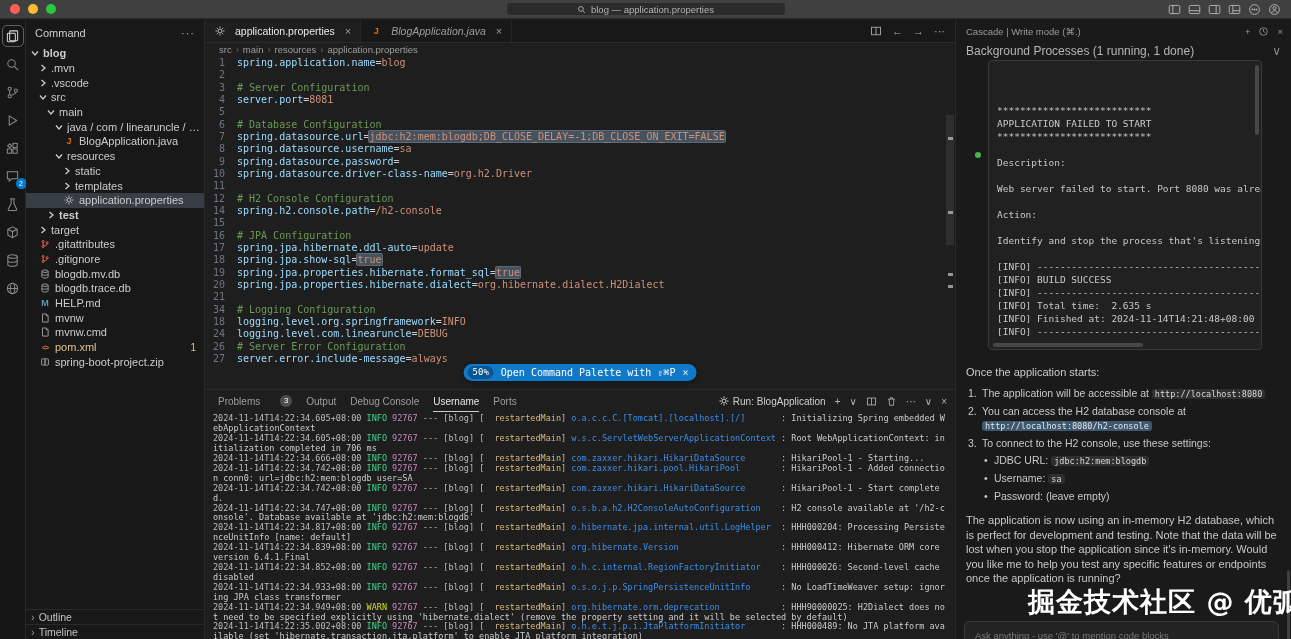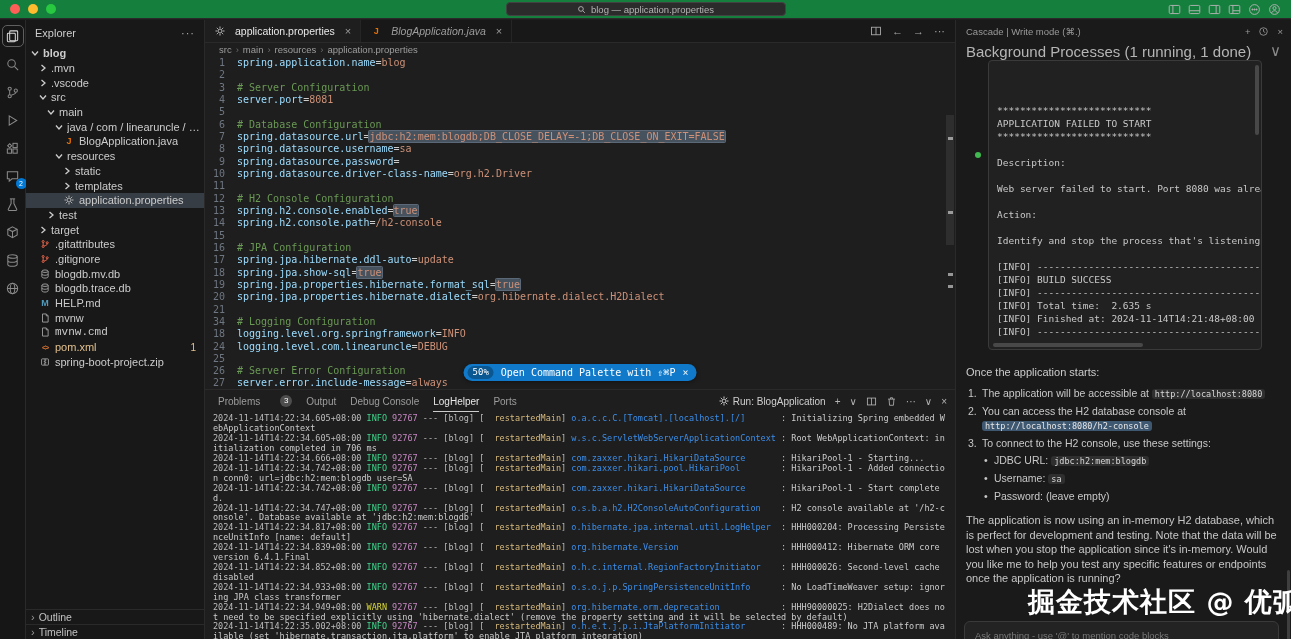--- a/index.html
+++ b/index.html
@@ -1,21 +1,21 @@
 <!DOCTYPE html>
 <html><head>
 <meta charset="utf-8">
 <style>
   * { box-sizing:border-box; }
   html,body { margin:0; padding:0; background:#101010; }
   body { width:1291px; height:639px; overflow:hidden; font-family:"Liberation Sans",sans-serif; }
   .app { position:relative; width:1291px; height:639px; background:#1e1e1e; color:#cccccc; overflow:hidden; }
 
   
-  .titlebar { position:absolute; top:0; left:0; right:0; height:19px; background:#15803d; border-bottom:1px solid #2a2a2a; display:flex; align-items:center; z-index:5; }
+  .titlebar { position:absolute; top:0; left:0; right:0; height:19px; background:#404040; border-bottom:1px solid #2a2a2a; display:flex; align-items:center; z-index:5; }
   .traffic { display:flex; gap:8px; padding-left:10px; width:170px; }
   .tl { width:10px; height:10px; border-radius:50%; display:inline-block; }
   .tl.red{background:#ff5f57}.tl.yellow{background:#febc2e}.tl.green{background:#28c840}
   .cmd-center { margin:0 auto; width:280px; height:14px; background:#2b2b2b; border:1px solid #424242; border-radius:4px; display:flex; align-items:center; justify-content:center; gap:5px; color:#b4b4b4; font-size:9.5px; white-space:nowrap; }
   .tb-icons { width:170px; display:flex; justify-content:flex-end; align-items:center; gap:7px; padding-right:10px; color:#b0b0b0; }
 
   
   .main { position:absolute; top:20px; left:0; right:0; bottom:0; display:flex; }
 
   
@@ -76,21 +76,21 @@
   .picon { cursor:pointer; display:inline-flex; align-items:center; }
   .terminal { flex:1; overflow:hidden; padding:2px 6px 0 8px; font-family:"DejaVu Sans Mono","Liberation Mono",monospace; font-size:8.5px; line-height:9.9px; }
   .term-line { white-space:pre-wrap; word-break:break-all; }
   .tt{color:#bdbdbd}.tl-i{color:#3dd68c}.tl-w{color:#d9d836}.tp{color:#c586c1}.td{color:#bdbdbd}.tth{color:#d7ba7d}.tg{color:#3b8eea}.tm{color:#cccccc}
 
   
   .cascade { width:336px; background:#1a1a1a; border-left:1px solid #2a2a2a; position:relative; overflow:hidden; }
   .cas-header { height:22px; display:flex; align-items:center; padding:0 8px 0 10px; color:#9a9a9a; font-size:9.5px; }
   .cas-hicons { margin-left:auto; display:flex; gap:8px; align-items:center; color:#9a9a9a; }
   .cas-hicons span { cursor:pointer; }
-  .cas-bgproc { height:18px; display:flex; align-items:center; padding:0 10px; color:#b5b5b5; font-size:15px; cursor:pointer; }
+  .cas-bgproc { height:18px; display:flex; align-items:center; padding:0 10px; color:#b5b5b5; font-size:12px; cursor:pointer; }
   .cas-bgproc .cv { margin-left:auto; color:#8a8a8a; }
   .cas-dot { position:absolute; left:19px; top:132px; width:6px; height:6px; border-radius:50%; background:#3fb950; }
   .cas-block { margin:0 29px 0 32px; height:290px; background:#212121; border:1px solid #3a3a3a; border-radius:4px; padding:4px 0 0 8px; overflow:hidden; position:relative; font-family:"DejaVu Sans Mono","Liberation Mono",monospace; font-size:9.5px; line-height:13px; color:#c9c9c9; }
   .cb-line { white-space:pre; min-height:13px; }
   .cb-vthumb { position:absolute; top:4px; right:2px; width:4px; height:70px; background:#484848; border-radius:2px; }
   .cb-hthumb { position:absolute; bottom:2px; left:4px; width:150px; height:4px; background:#484848; border-radius:2px; }
   .cas-after { margin:16px 10px 0 10px; font-size:11px; color:#cccccc; }
   .cas-list { margin:8px 8px 0 12px; font-size:10.5px; color:#c9c9c9; }
   .cas-li { display:flex; margin-bottom:3px; line-height:14px; }
   .cas-num { flex:0 0 14px; }
@@ -221,21 +221,21 @@
           <svg width="15" height="15" viewBox="0 0 16 16" fill="none" stroke="currentColor" stroke-width="1.1">
             <circle cx="8" cy="8" r="5.5"></circle>
             <ellipse cx="8" cy="8" rx="2.4" ry="5.5"></ellipse>
             <line x1="2.5" y1="8" x2="13.5" y2="8"></line>
           </svg>
         </div>
     </div>
 
     <div class="sidebar">
       <div class="sb-header">
-        <span>Explorer</span>
+        <span>Command</span>
         <span class="sb-dots">···</span>
       </div>
       <div class="tree">
           <div class="tree-row root" style="padding-left: 5px;">
             <svg class="chev open" width="8" height="8" viewBox="0 0 8 8" fill="none" stroke="#cccccc" stroke-width="1.3">
               <path d="M2.5 1l3.5 3-3.5 3"></path>
             </svg>
             <span class="tree-label">blog</span>
           </div>
           <div class="tree-row" style="padding-left: 13px;">
@@ -292,21 +292,21 @@
           </div>
           <div class="tree-row selected" style="padding-left: 37px;">
             <span class="fi">
               <svg width="10" height="10" viewBox="0 0 10 10" fill="none" stroke="#b8b8b8" stroke-width="1">
                 <circle cx="5" cy="5" r="2"></circle>
                 <path d="M5 .5v1.6M5 7.9v1.6M.5 5h1.6M7.9 5h1.6M1.8 1.8l1.1 1.1M7.1 7.1l1.1 1.1M8.2 1.8L7.1 2.9M2.9 7.1L1.8 8.2"></path>
               </svg>
             </span>
             <span class="tree-label">application.properties</span>
           </div>
-          <div class="tree-row" style="padding-left: 21px;">
+          <div class="tree-row" style="padding-left: 21px; font-weight: bold;">
             <svg class="chev" width="8" height="8" viewBox="0 0 8 8" fill="none" stroke="#cccccc" stroke-width="1.3">
               <path d="M2.5 1l3.5 3-3.5 3"></path>
             </svg>
             <span class="tree-label">test</span>
           </div>
           <div class="tree-row" style="padding-left: 13px;">
             <svg class="chev" width="8" height="8" viewBox="0 0 8 8" fill="none" stroke="#cccccc" stroke-width="1.3">
               <path d="M2.5 1l3.5 3-3.5 3"></path>
             </svg>
             <span class="tree-label">target</span>
@@ -357,21 +357,21 @@
           </div>
           <div class="tree-row" style="padding-left: 13px;">
             <span class="fi">
               <svg width="10" height="10" viewBox="0 0 16 16" fill="none" stroke="#9d9d9d" stroke-width="1.5">
                 <path d="M4 1.5h6l3 3v10H4z"></path>
                 <path d="M10 1.5v3h3"></path>
               </svg>
             </span>
             <span class="tree-label">mvnw</span>
           </div>
-          <div class="tree-row" style="padding-left: 13px; font-family: Liberation Mono, monospace;">
+          <div class="tree-row" style="padding-left: 13px;">
             <span class="fi">
               <svg width="10" height="10" viewBox="0 0 16 16" fill="none" stroke="#9d9d9d" stroke-width="1.5">
                 <path d="M4 1.5h6l3 3v10H4z"></path>
                 <path d="M10 1.5v3h3"></path>
               </svg>
             </span>
             <span class="tree-label">mvnw.cmd</span>
           </div>
           <div class="tree-row" style="padding-left: 13px;">
             <span class="fi fi-xml">&lt;&gt;</span>
@@ -443,33 +443,31 @@
             <div class="code-line"><span class="ln">3</span><span class="code"><span class="tk-c"># Server Configuration</span></span></div>
             <div class="code-line"><span class="ln">4</span><span class="code"><span class="tk-k">server.port</span><span class="tk-o">=</span><span class="tk-v">8081</span></span></div>
             <div class="code-line"><span class="ln">5</span><span class="code"></span></div>
             <div class="code-line"><span class="ln">6</span><span class="code"><span class="tk-c"># Database Configuration</span></span></div>
             <div class="code-line"><span class="ln">7</span><span class="code"><span class="tk-k">spring.datasource.url</span><span class="tk-o">=</span><span class="tk-h">jdbc:h2:mem:blogdb;DB_CLOSE_DELAY=-1;DB_CLOSE_ON_EXIT=FALSE</span></span></div>
             <div class="code-line"><span class="ln">8</span><span class="code"><span class="tk-k">spring.datasource.username</span><span class="tk-o">=</span><span class="tk-v">sa</span></span></div>
             <div class="code-line"><span class="ln">9</span><span class="code"><span class="tk-k">spring.datasource.password</span><span class="tk-o">=</span></span></div>
             <div class="code-line"><span class="ln">10</span><span class="code"><span class="tk-k">spring.datasource.driver-class-name</span><span class="tk-o">=</span><span class="tk-v">org.h2.Driver</span></span></div>
             <div class="code-line"><span class="ln">11</span><span class="code"></span></div>
             <div class="code-line"><span class="ln">12</span><span class="code"><span class="tk-c"># H2 Console Configuration</span></span></div>
-            <div class="code-line"><span class="ln">13</span><span class="code"><span class="tk-k">spring.h2.console.enabled</span><span class="tk-o">=</span><span class="tk-h">true</span></span></div>
             <div class="code-line"><span class="ln">14</span><span class="code"><span class="tk-k">spring.h2.console.path</span><span class="tk-o">=</span><span class="tk-v">/h2-console</span></span></div>
             <div class="code-line"><span class="ln">15</span><span class="code"></span></div>
             <div class="code-line"><span class="ln">16</span><span class="code"><span class="tk-c"># JPA Configuration</span></span></div>
             <div class="code-line"><span class="ln">17</span><span class="code"><span class="tk-k">spring.jpa.hibernate.ddl-auto</span><span class="tk-o">=</span><span class="tk-v">update</span></span></div>
             <div class="code-line"><span class="ln">18</span><span class="code"><span class="tk-k">spring.jpa.show-sql</span><span class="tk-o">=</span><span class="tk-h">true</span></span></div>
             <div class="code-line"><span class="ln">19</span><span class="code"><span class="tk-k">spring.jpa.properties.hibernate.format_sql</span><span class="tk-o">=</span><span class="tk-h">true</span></span></div>
             <div class="code-line"><span class="ln">20</span><span class="code"><span class="tk-k">spring.jpa.properties.hibernate.dialect</span><span class="tk-o">=</span><span class="tk-v">org.hibernate.dialect.H2Dialect</span></span></div>
             <div class="code-line"><span class="ln">21</span><span class="code"></span></div>
             <div class="code-line"><span class="ln">34</span><span class="code"><span class="tk-c"># Logging Configuration</span></span></div>
             <div class="code-line"><span class="ln">18</span><span class="code"><span class="tk-k">logging.level.org.springframework</span><span class="tk-o">=</span><span class="tk-v">INFO</span></span></div>
             <div class="code-line"><span class="ln">24</span><span class="code"><span class="tk-k">logging.level.com.linearuncle</span><span class="tk-o">=</span><span class="tk-v">DEBUG</span></span></div>
-            <div class="code-line"><span class="ln">25</span><span class="code"></span></div>
             <div class="code-line"><span class="ln">26</span><span class="code"><span class="tk-c"># Server Error Configuration</span></span></div>
             <div class="code-line"><span class="ln">27</span><span class="code"><span class="tk-k">server.error.include-message</span><span class="tk-o">=</span><span class="tk-v">always</span></span></div>
           </div>
         <div class="ed-thumb"></div>
         <div class="ed-mark" style="top:80px"></div>
         <div class="ed-mark" style="top:154px"></div>
         <div class="ed-mark" style="top:216px"></div>
         <div class="ed-mark" style="top:228px"></div>
         <div class="toast">
           <span class="toast-pct">50%</span>
@@ -483,21 +481,21 @@
               <span>Problems</span>
               <span class="pbadge">3</span>
             </div>
           <div class="ptab">
               <span>Output</span>
             </div>
           <div class="ptab">
               <span>Debug Console</span>
             </div>
           <div class="ptab active">
-              <span>LogHelper</span>
+              <span>Username</span>
             </div>
           <div class="ptab">
               <span>Ports</span>
             </div>
           <div class="panel-right">
             <span class="run-item">
               <svg width="10" height="10" viewBox="0 0 10 10" fill="none" stroke="#cfcfcf" stroke-width="1">
                   <circle cx="5" cy="5" r="2"></circle>
                   <path d="M5 .5v1.6M5 7.9v1.6M.5 5h1.6M7.9 5h1.6M1.8 1.8l1.1 1.1M7.1 7.1l1.1 1.1M8.2 1.8L7.1 2.9M2.9 7.1L1.8 8.2"></path>
                 </svg>

